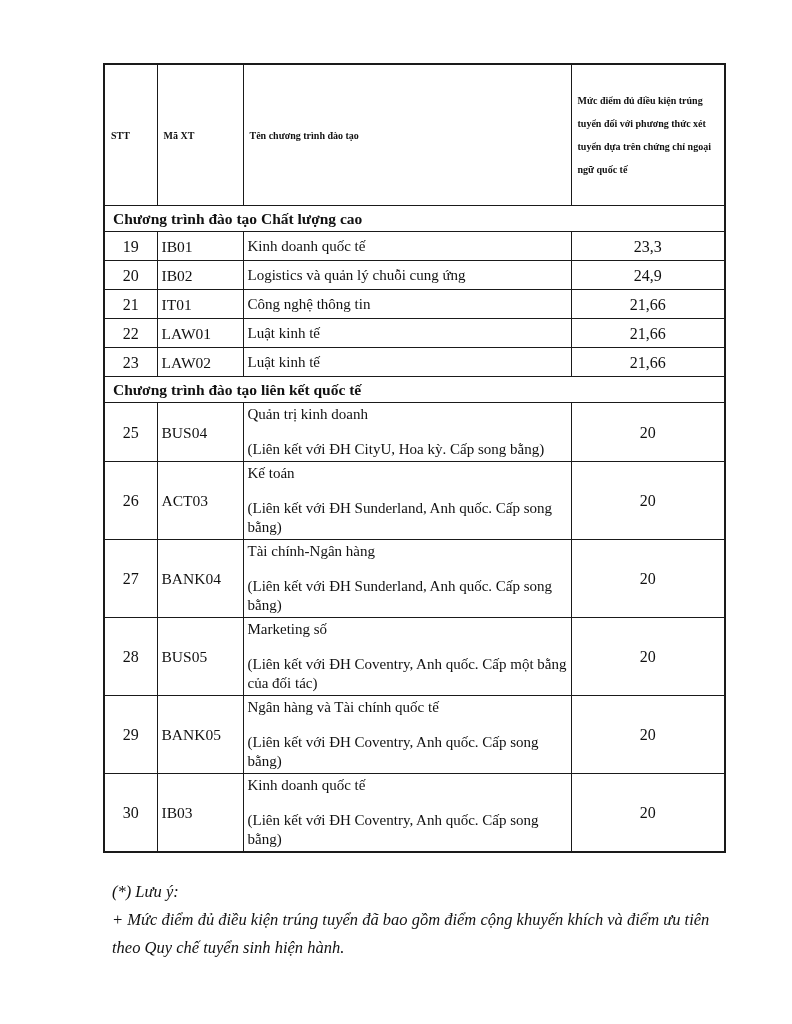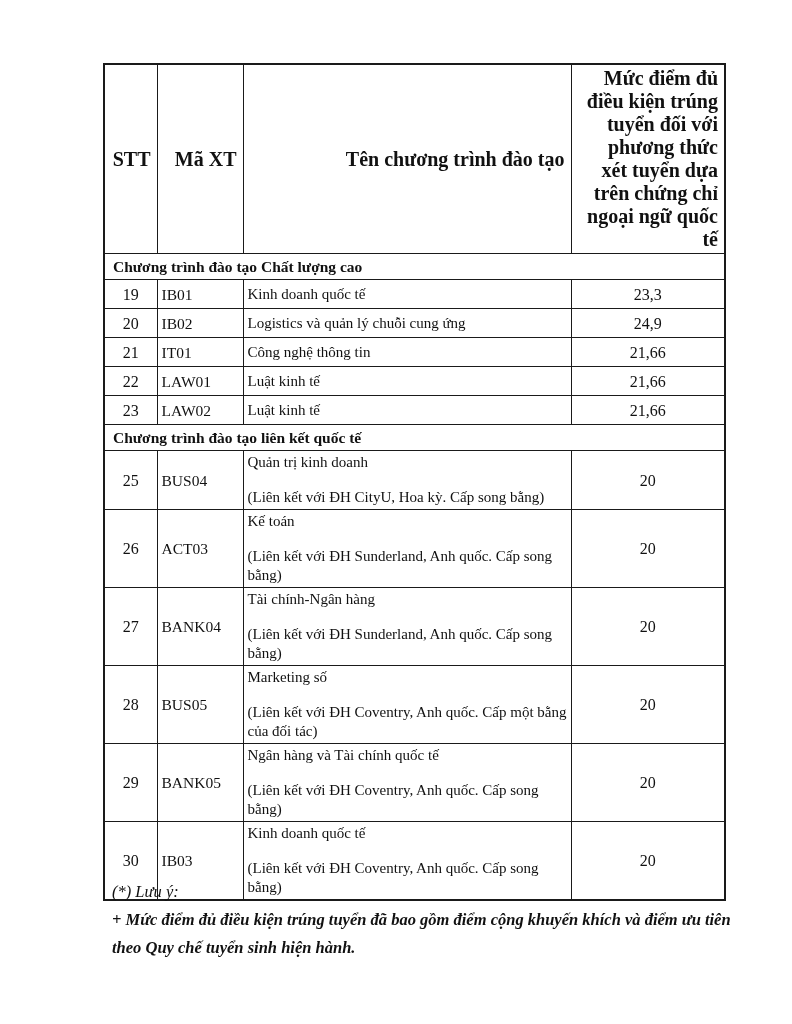--- a/index.html
+++ b/index.html
@@ -35,22 +35,22 @@
 
   table.score-table th,
   table.score-table td {
     border: 1px solid #1a1a1a;
     padding: 2px 4px;
     vertical-align: middle;
     overflow: hidden;
   }
   table.score-table th {
     font-weight: bold;
-    text-align: right;
-    font-size: 20px;
+    text-align: left;
+    font-size: 10px;
     line-height: 23px;
     height: 136px;
     padding: 2px 6px;
   }
   td.cell-stt {
     text-align: center;
     font-size: 16px;
   }
   td.cell-code {
     text-align: left;
@@ -80,21 +80,21 @@
   .footnote {
     position: absolute;
     left: 112px;
     top: 878px;
     width: 620px;
     font-style: italic;
     font-size: 16.5px;
     line-height: 28px;
   }
   .footnote-heading { display: block; }
-  .footnote-body    { display: block; font-weight: bold; }
+  .footnote-body    { display: block; }
 </style>
 </head>
 <body>
 
 <div class="page">
 
   <table class="score-table">
     <colgroup>
       <col class="c-stt">
       <col class="c-code">

